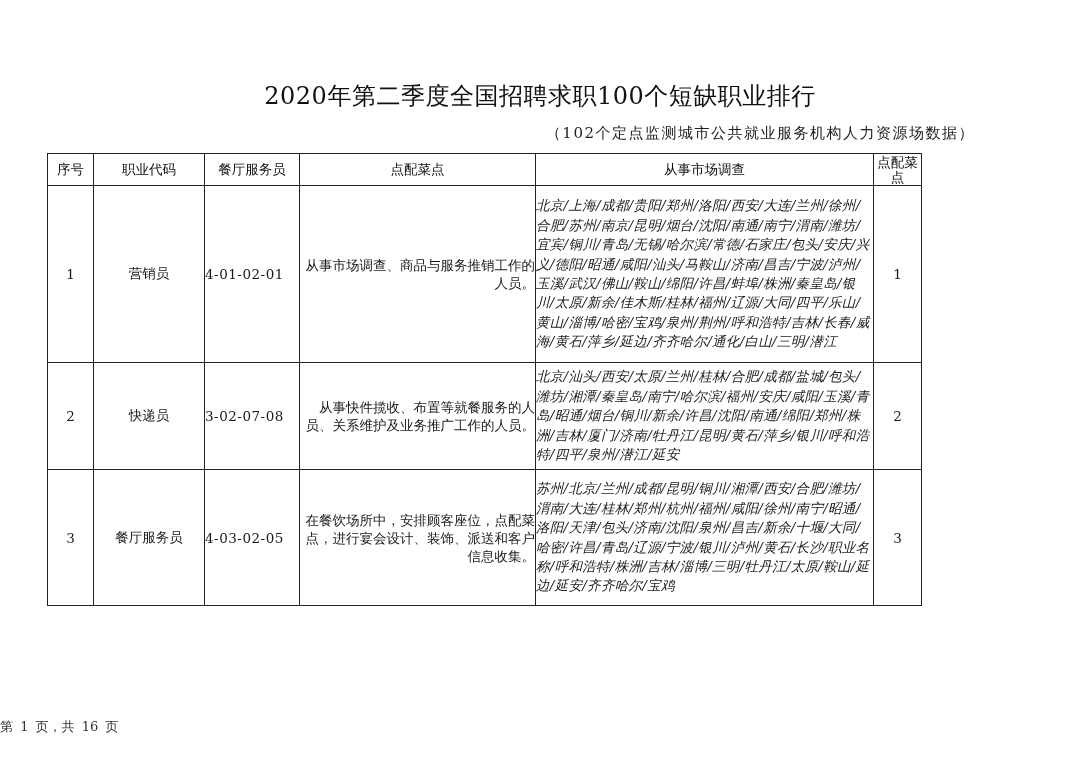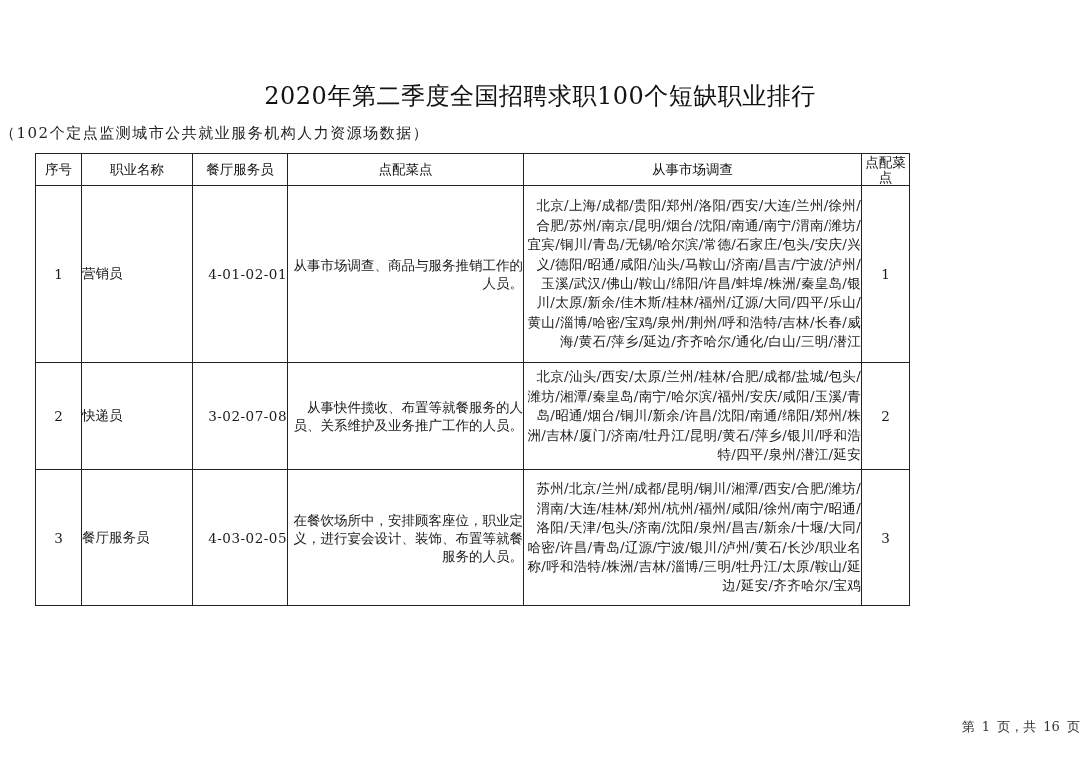--- a/index.html
+++ b/index.html
@@ -24,28 +24,28 @@
       font-size: 24px;
       letter-spacing: 0.5px;
       font-family: "DejaVu Serif", "Liberation Serif", serif;
       color: #111;
     }
     .subtitle {
       position: absolute;
       left: 0;
       width: 975px;
       top: 124px;
-      text-align: left;
+      text-align: right;
       font-size: 15px;
       letter-spacing: 1.5px;
       color: #222;
     }
     table.grid {
       position: absolute;
-      left: 35px;
+      left: 47px;
       top: 153px;
       border-collapse: collapse;
       table-layout: fixed;
       width: 874px;
     }
     table.grid th, table.grid td {
       border: 1.5px solid #222;
       padding: 0;
       vertical-align: middle;
       font-size: 13.5px;
@@ -53,42 +53,43 @@
     table.grid th {
       font-family: "DejaVu Sans", "Liberation Sans", sans-serif;
       font-weight: normal;
       font-size: 13.5px;
       text-align: center;
       height: 31px;
       line-height: 15px;
       color: #111;
     }
     td.c-rank, td.c-prev { text-align: center; }
-    td.c-code { text-align: right; letter-spacing: 0.5px; }
-    td.c-name { text-align: left; padding-left: 3px; }
+    td.c-code { text-align: left; letter-spacing: 0.5px; }
+    td.c-name { text-align: center; padding-left: 3px; }
     td.c-def {
       text-align: right;
       padding: 0 3px 0 3px;
       line-height: 18px;
     }
     td.c-cities {
       vertical-align: top;
-      text-align: right;
+      text-align: left;
       padding: 2px 2px 0 3px;
       line-height: 19.4px;
       letter-spacing: 0.3px;
       font-size: 13.5px;
       word-break: break-all;
+      font-style: italic;
     }
     .footer {
       position: absolute;
       left: 0;
       width: 1080px;
       top: 718px;
-      text-align: right;
+      text-align: left;
       font-size: 13px;
       color: #333;
       word-spacing: 3px;
     }
   </style>
 </head>
 <body>
 
 <div class="title">2020年第二季度全国招聘求职100个短缺职业排行</div>
 <div class="subtitle">（102个定点监测城市公共就业服务机构人力资源场数据）</div>
@@ -98,21 +99,21 @@
     <col style="width:46px">
     <col style="width:111px">
     <col style="width:95px">
     <col style="width:236px">
     <col style="width:338px">
     <col style="width:48px">
   </colgroup>
   <thead>
     <tr>
       <th>序号</th>
-      <th>职业名称</th>
+      <th>职业代码</th>
       <th>餐厅服务员</th>
       <th>点配菜点</th>
       <th>从事市场调查</th>
       <th>点配菜点</th>
     </tr>
   </thead>
   <tbody>
     <tr style="height:177px">
       <td class="c-rank">1</td>
       <td class="c-name">营销员</td>
@@ -126,20 +127,20 @@
       <td class="c-name">快递员</td>
       <td class="c-code">3-02-07-08</td>
       <td class="c-def">从事快件揽收、布置等就餐服务的人员、关系维护及业务推广工作的人员。</td>
       <td class="c-cities">北京/汕头/西安/太原/兰州/桂林/合肥/成都/盐城/包头/潍坊/湘潭/秦皇岛/南宁/哈尔滨/福州/安庆/咸阳/玉溪/青岛/昭通/烟台/铜川/新余/许昌/沈阳/南通/绵阳/郑州/株洲/吉林/厦门/济南/牡丹江/昆明/黄石/萍乡/银川/呼和浩特/四平/泉州/潜江/延安</td>
       <td class="c-prev">2</td>
     </tr>
     <tr style="height:136px">
       <td class="c-rank">3</td>
       <td class="c-name">餐厅服务员</td>
       <td class="c-code">4-03-02-05</td>
-      <td class="c-def">在餐饮场所中，安排顾客座位，职业定义，进行宴会设计、装饰、布置等就餐服务的人员。</td>
+      <td class="c-def">在餐饮场所中，安排顾客座位，点配菜点，进行宴会设计、装饰、派送和客户信息收集。</td>
       <td class="c-cities">苏州/北京/兰州/成都/昆明/铜川/湘潭/西安/合肥/潍坊/渭南/大连/桂林/郑州/杭州/福州/咸阳/徐州/南宁/昭通/洛阳/天津/包头/济南/沈阳/泉州/昌吉/新余/十堰/大同/哈密/许昌/青岛/辽源/宁波/银川/泸州/黄石/长沙/职业名称/呼和浩特/株洲/吉林/淄博/三明/牡丹江/太原/鞍山/延边/延安/齐齐哈尔/宝鸡</td>
       <td class="c-prev">3</td>
     </tr>
   </tbody>
 </table>
 
 <div class="footer">第 1 页，共 16 页</div>
 
 </body></html>

